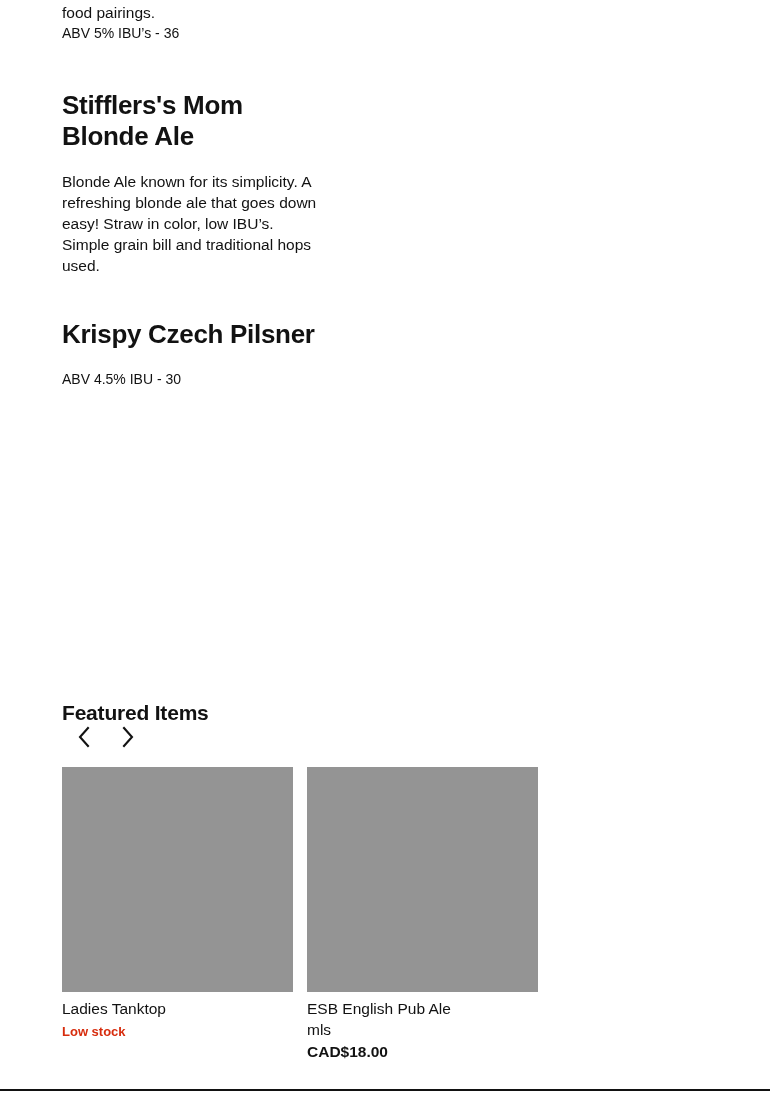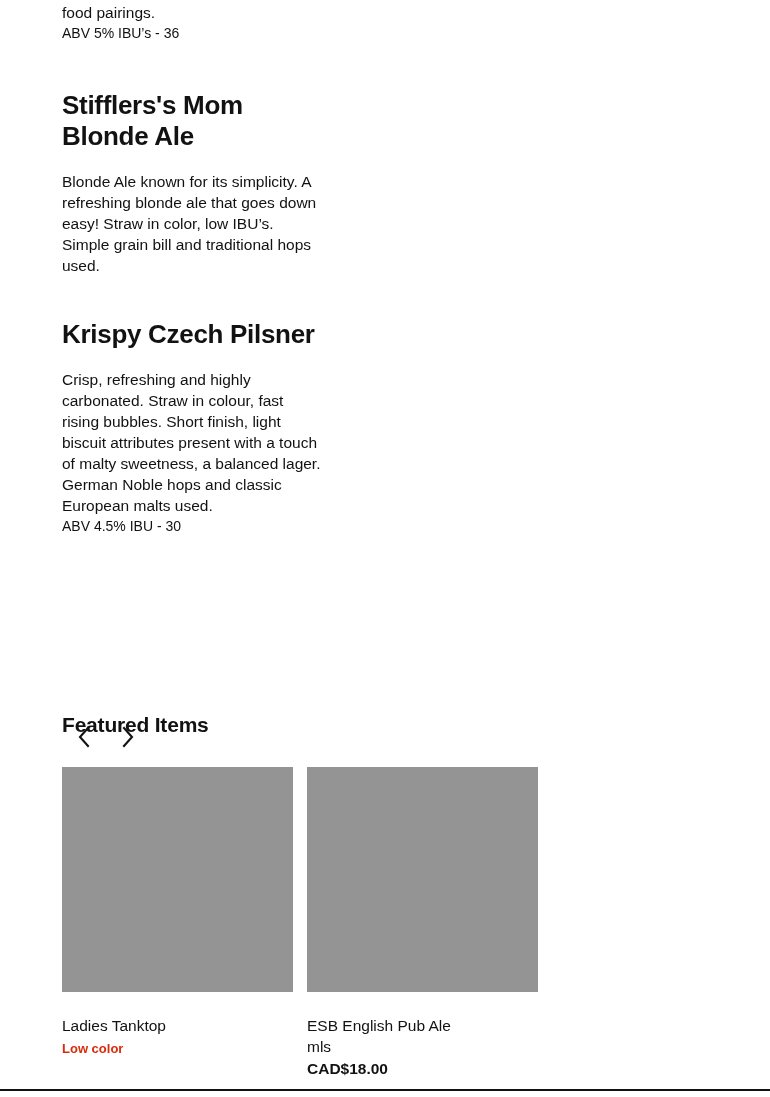--- a/index.html
+++ b/index.html
@@ -59,21 +59,21 @@
   .featured {
     position: absolute;
     left: 0;
     top: 696px;
     width: 770px;
   }
 
   .featured-title {
     position: absolute;
     left: 62px;
-    top: 16px;
+    top: 4px;
     font-size: 21px;
     line-height: 26px;
     font-weight: 700;
     letter-spacing: -0.2px;
     color: #121212;
   }
 
   .carousel-nav {
     position: absolute;
     left: 62px;
@@ -110,21 +110,21 @@
     width: 231px;
     flex: 0 0 231px;
   }
 
   .card-media {
     width: 231px;
     height: 225px;
     background: #949494;
   }
 
-  .card-info { padding-top: 23px; }
+  .card-info { padding-top: 6px; }
 
   .card-name {
     font-size: 15.5px;
     line-height: 21px;
     color: #121212;
     font-weight: 400;
     max-width: 160px;
   }
 
   .card-price {
@@ -169,21 +169,20 @@
 
     <div class="beer-block">
       <h2 class="beer-title">Stifflers's Mom Blonde Ale</h2>
       <p class="beer-desc">Blonde Ale known for its simplicity. A refreshing blonde ale that goes down easy! Straw in color, low IBU’s. Simple grain bill and traditional hops used.</p>
     </div>
 
     <div class="spacer-2"></div>
 
     <div class="beer-block">
       <h2 class="beer-title">Krispy Czech Pilsner</h2>
-      <p class="beer-desc">Crisp, refreshing and highly carbonated. Straw in colour, fast rising bubbles. Short finish, light biscuit attributes present with a touch of malty sweetness, a balanced lager. German Noble hops and classic European malts used.</p>
       <p class="beer-abv">ABV 4.5% IBU - 30</p>
     </div>
 
   </div>
 
   <div class="featured">
 
     <h2 class="featured-title">Featured Items</h2>
 
     <div class="carousel-nav">
@@ -202,21 +201,21 @@
         </span>
       </button>
     </div>
 
     <div class="cards-row">
 
       <div class="product-card">
         <div class="card-media"></div>
         <div class="card-info">
           <div class="card-name">Ladies Tanktop</div>
-          <div class="card-stock">Low color</div>
+          <div class="card-stock">Low stock</div>
         </div>
       </div>
 
 
       <div class="product-card">
         <div class="card-media"></div>
         <div class="card-info">
           <div class="card-name">ESB English Pub Ale mls</div>
           <div class="card-price">CAD$18.00</div>
 

